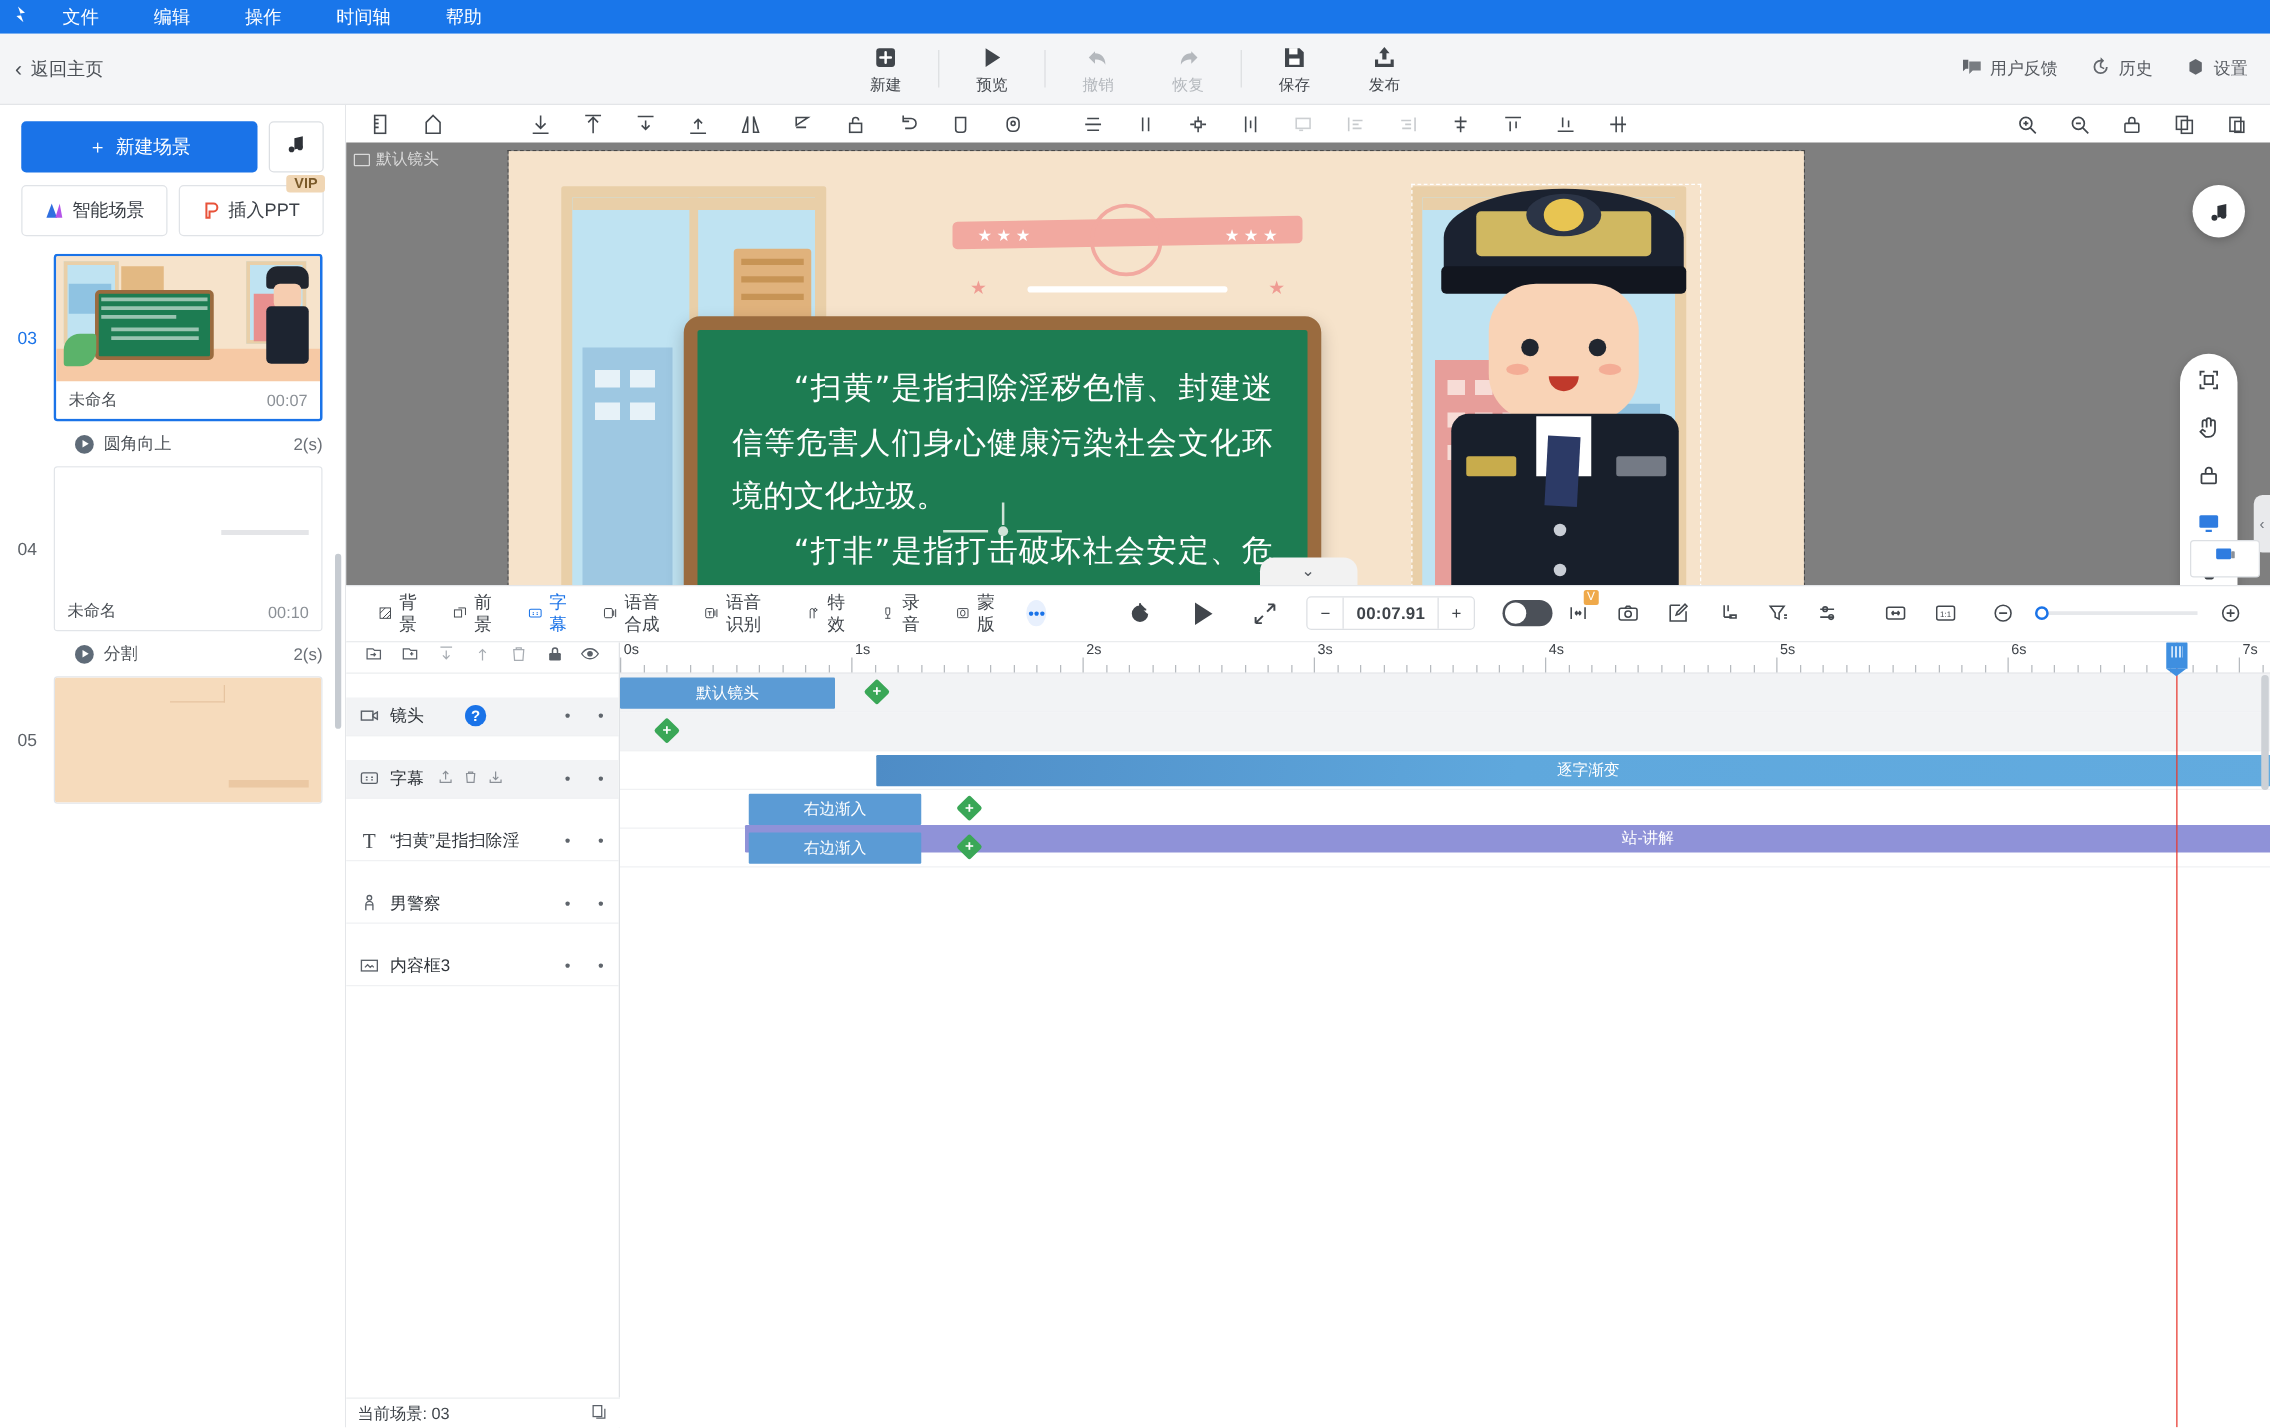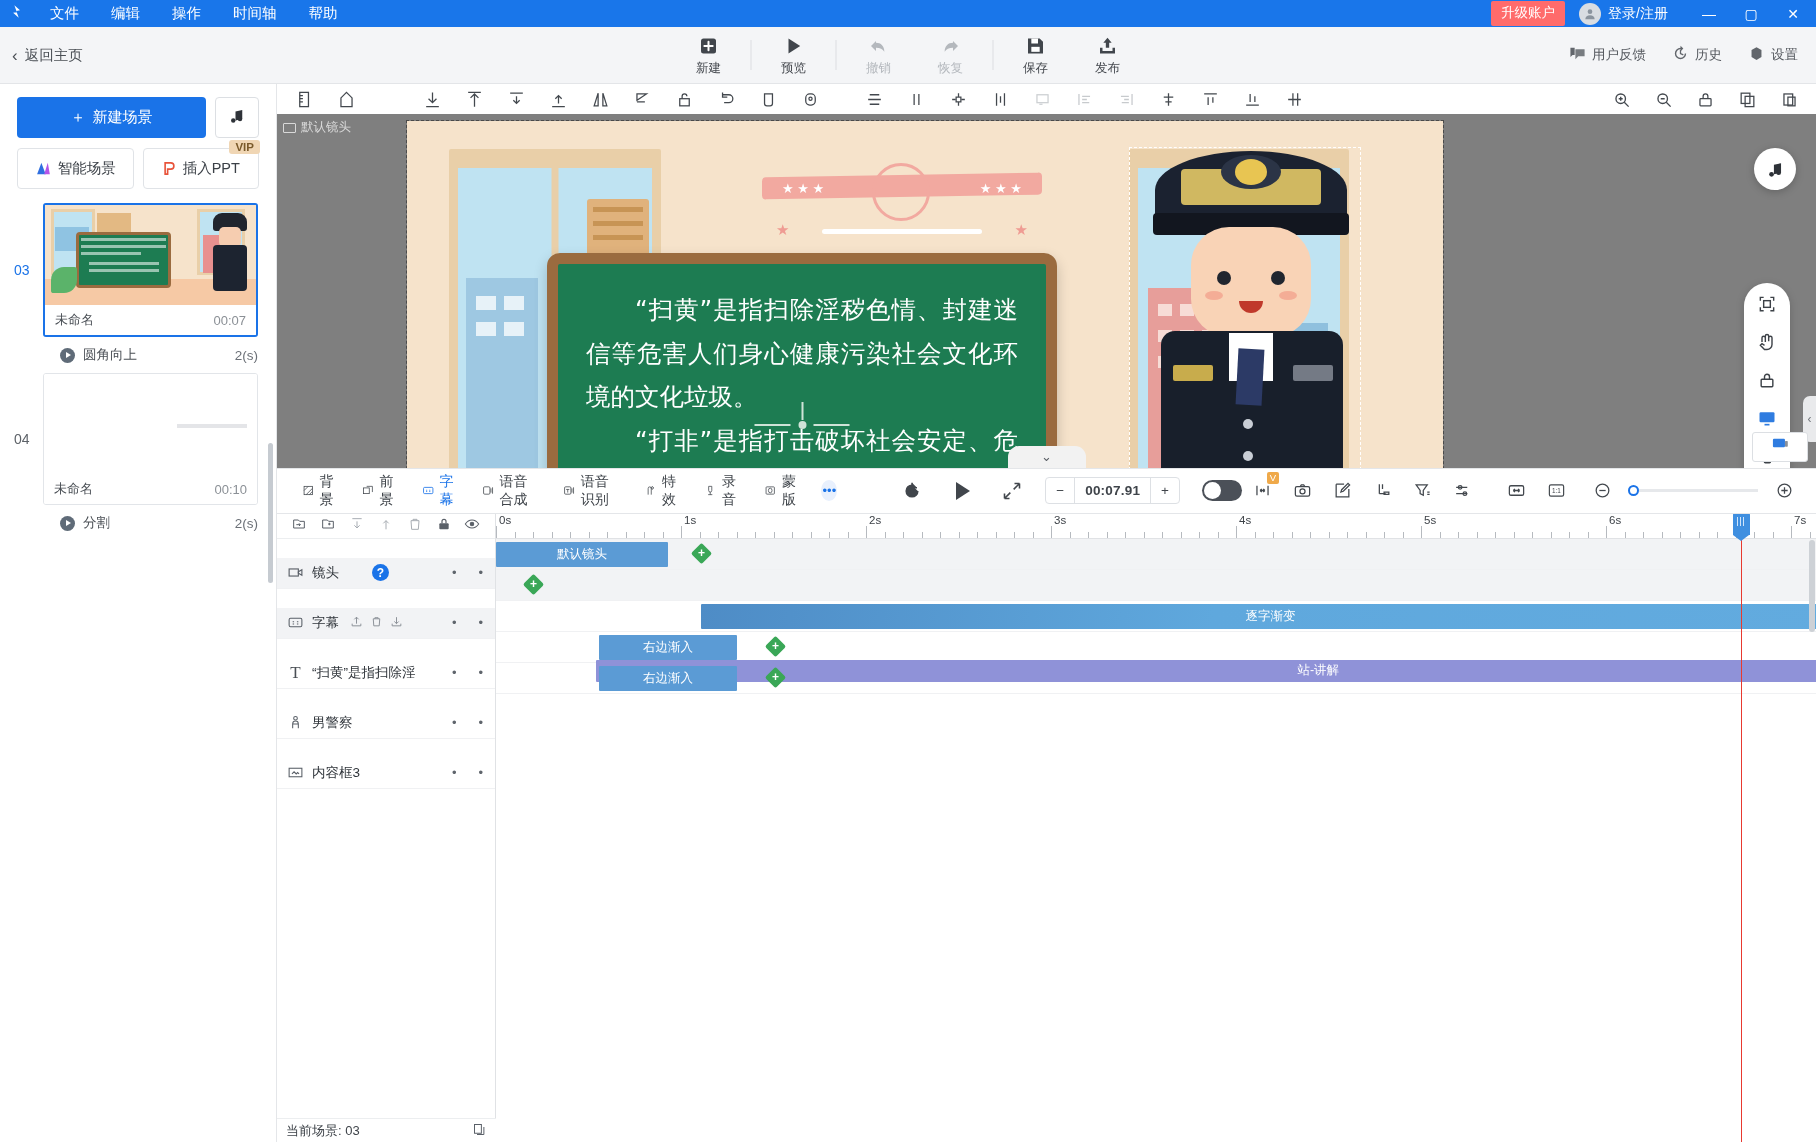--- a/index.html
+++ b/index.html
@@ -13,21 +13,21 @@
   }
   .app { position: relative; width: 1816px; height: 1142px; display: flex; flex-direction: column; }
 
   
   .titlebar {
     height: 27px; background: #1a73e8; display: flex; align-items: center;
     color: #fff; font-size: 14px; position: relative; flex: 0 0 27px;
     background: #1976ea;
   }
   .tb-logo { width: 34px; text-align: center; font-size: 16px; color: #fff; }
-  .tb-menu { display: flex; gap: 0px; align-items: center; }
+  .tb-menu { display: flex; gap: 12px; align-items: center; }
   .tb-menu-item { padding: 3px 16px; font-size: 14.5px; color: #fff; cursor: default; }
   .tb-title {
     position: absolute; left: 0; right: 0; text-align: center; font-size: 14.5px;
     pointer-events: none; color:#fff;
   }
   .tb-right { margin-left: auto; display: flex; align-items: center; gap: 0; padding-right: 2px; z-index:2;}
   .tb-upgrade {
     background: #ff6b6b; color: #fff; font-size: 13.5px; padding: 4px 10px; margin-right: 14px;
     border-radius: 2px; line-height: 1.25;
   }
@@ -267,33 +267,20 @@
           <path d="M7 2l9 8-6 1 4 11-9-8 6-1z" fill="#ffffff"></path>
         </svg>
     </div>
     <div class="tb-menu">
       <div class="tb-menu-item">文件</div>
       <div class="tb-menu-item">编辑</div>
       <div class="tb-menu-item">操作</div>
       <div class="tb-menu-item">时间轴</div>
       <div class="tb-menu-item">帮助</div>
     </div>
-    <div class="tb-right">
-      <div class="tb-upgrade">升级账户</div>
-      <div class="tb-avatar">
-        <svg viewBox="0 0 24 24">
-            <circle cx="12" cy="8" r="4"></circle>
-            <path d="M4 21c0-4.4 3.6-7 8-7s8 2.6 8 7z"></path>
-          </svg>
-      </div>
-      <div class="tb-login">登录/注册</div>
-      <div class="tb-wbtn">—</div>
-      <div class="tb-wbtn">▢</div>
-      <div class="tb-wbtn close">✕</div>
-    </div>
   </div>
 
   <div class="maintoolbar">
     <div class="backhome">
       <span class="chev">‹</span>
       <span>返回主页</span>
     </div>
 
     <div class="tool-center">
       <div class="tool-btn">
@@ -471,20 +458,29 @@
               <span class="dur">00:10</span>
             </div>
           </div>
         </div>
         <div class="scene-trans">
           <span class="playcircle"></span>
           <span>分割</span>
           <span class="tdur">2(s)</span>
         </div>
 
+        <div class="scene-item">
+          <div class="scene-num">05</div>
+          <div class="scene-card">
+            <div class="scene-thumb" style="background:#f6dbbc">
+              <div style="position:absolute;left:92px;top:6px;width:44px;height:14px;border-right:1px solid #e6c4a0;border-bottom:1px solid #e6c4a0"></div>
+              <div style="position:absolute;right:10px;bottom:12px;width:64px;height:6px;background:#e8c39c;opacity:.8"></div>
+            </div>
+          </div>
+        </div>
         <div class="sp-scrollbar"></div>
       </div>
 
     </div>
 
     <div class="canvasarea">
 
       <div class="canvastools">
         <div class="ct-btn">
             <svg viewBox="0 0 24 24" fill="none" stroke="#43484e" stroke-width="1.6">

